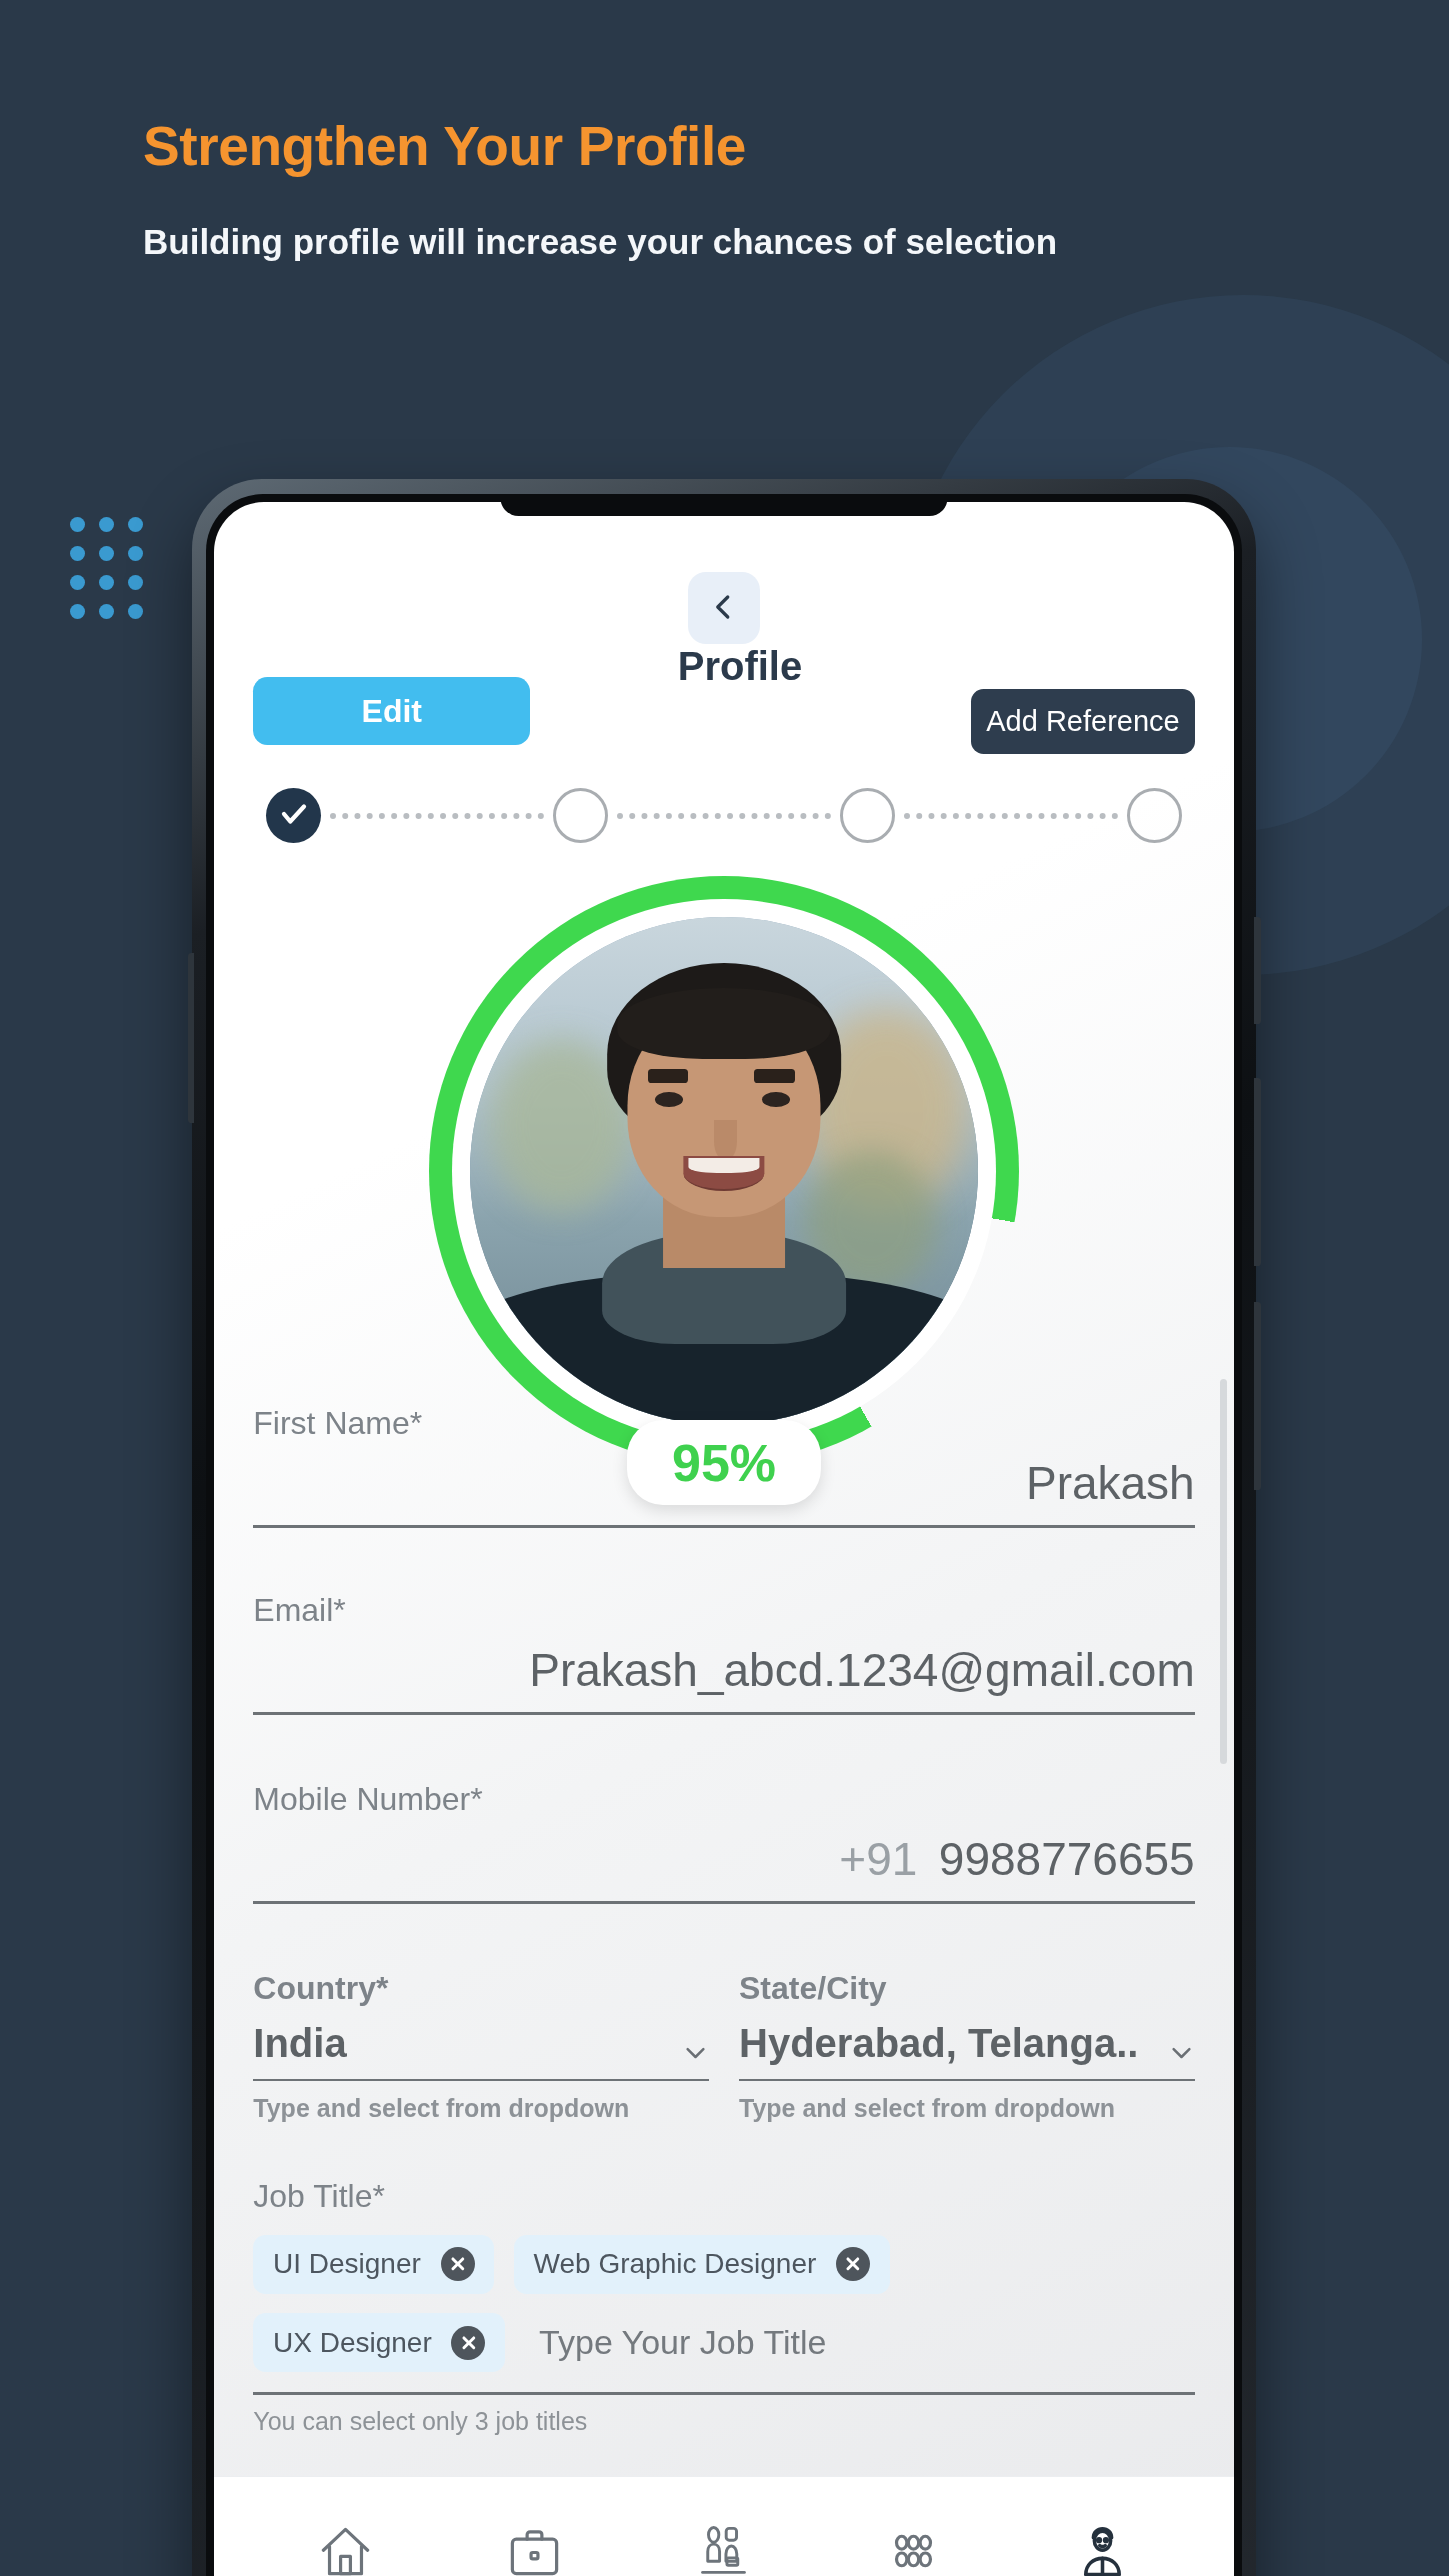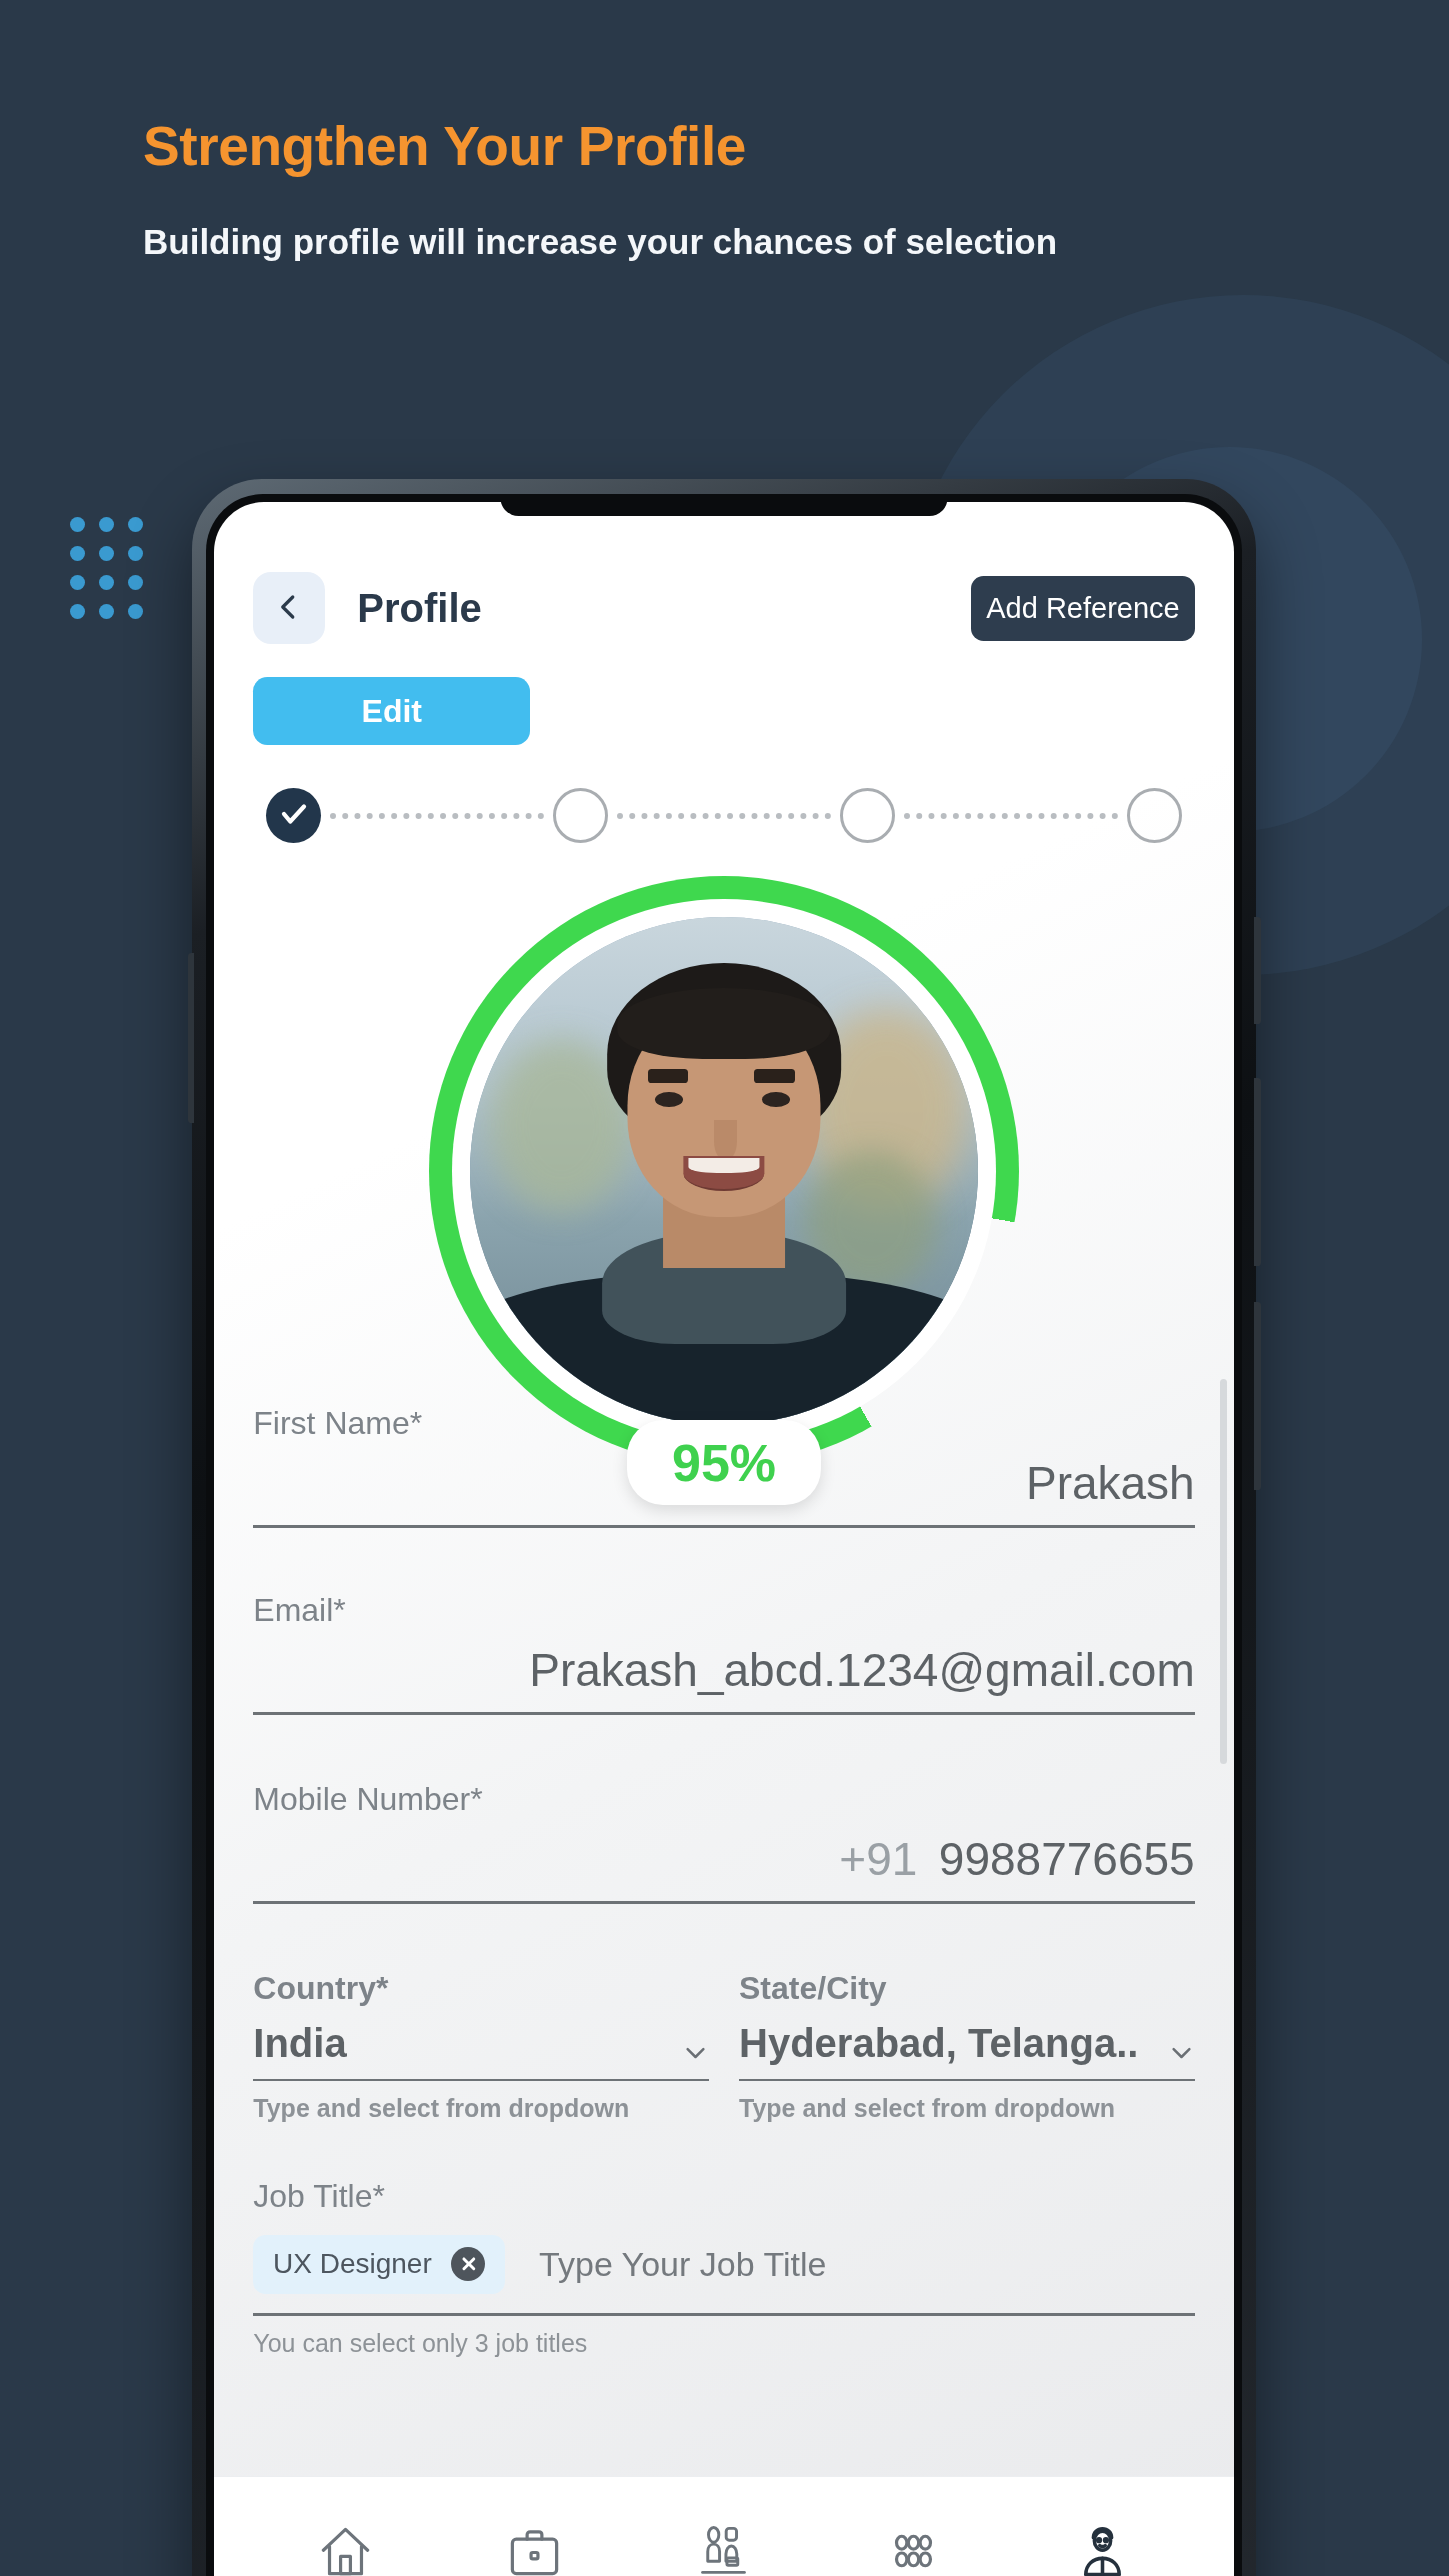--- a/index.html
+++ b/index.html
@@ -82,21 +82,21 @@
   .side-btn.b2{ top:599px; height:188px; }
   .side-btn.b3{ top:823px; height:188px; }
   .side-btn-l{
     position:absolute; left:-4.5px; top:474px; height:170px;
     width:6.3px; background:#2e353c; border-radius:3.6px 0 0 3.6px;
   }
 
   
   .app-head{
     position:absolute; top:70px; left:0; right:0;
-    display:flex; align-items:center; padding:0 39px;
+    display:flex; align-items:center; padding:0 39px;flex-direction:column;
   }
   .back-btn{
     width:72px;height:72px;border-radius:18px;
     background:#e8eff8; display:flex;align-items:center;justify-content:center;
     flex:0 0 auto;
   }
   .back-btn svg{ width:30px;height:30px; }
   .page-title{
     margin-left:32px; font-size:40px; font-weight:bold; color:#2b3a4b;
   }
@@ -369,20 +369,40 @@
               </span>
             </div>
             <div class="f-line"></div>
             <div class="f-hint">Type and select from dropdown</div>
           </div>
         </div>
 
         <div class="field">
           <div class="f-label">Job Title*</div>
 
+          <div class="chips">
+            <div class="chip">
+              <span>UI Designer</span>
+              <span class="x">
+                <svg viewBox="0 0 24 24" fill="none" stroke="#ffffff" stroke-width="3.6" stroke-linecap="round">
+                  <line x1="6" y1="6" x2="18" y2="18"></line>
+                  <line x1="18" y1="6" x2="6" y2="18"></line>
+                </svg>
+              </span>
+            </div>
+            <div class="chip">
+              <span>Web Graphic Designer</span>
+              <span class="x">
+                <svg viewBox="0 0 24 24" fill="none" stroke="#ffffff" stroke-width="3.6" stroke-linecap="round">
+                  <line x1="6" y1="6" x2="18" y2="18"></line>
+                  <line x1="18" y1="6" x2="6" y2="18"></line>
+                </svg>
+              </span>
+            </div>
+          </div>
 
           <div class="chips">
             <div class="chip">
               <span>UX Designer</span>
               <span class="x">
                 <svg viewBox="0 0 24 24" fill="none" stroke="#ffffff" stroke-width="3.6" stroke-linecap="round">
                   <line x1="6" y1="6" x2="18" y2="18"></line>
                   <line x1="18" y1="6" x2="6" y2="18"></line>
                 </svg>
               </span>

